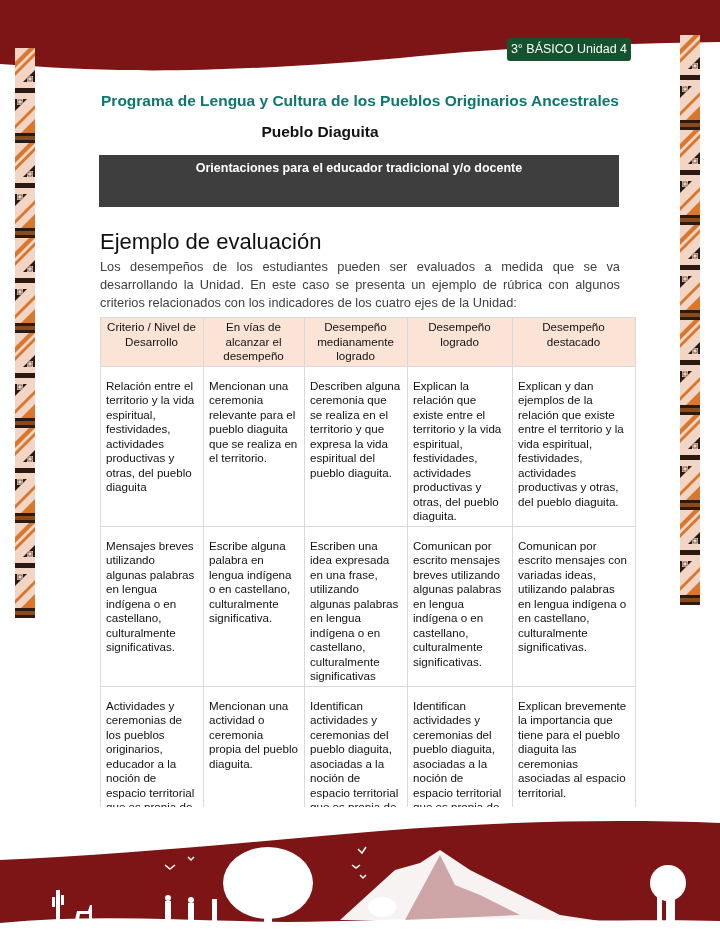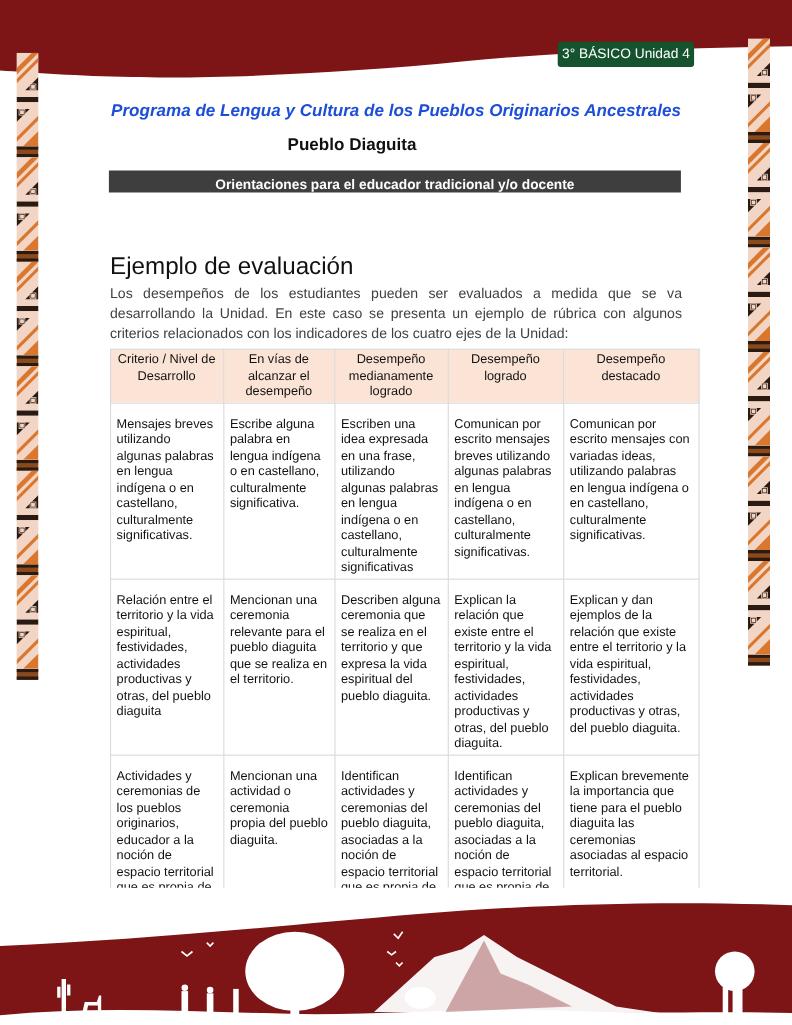--- a/index.html
+++ b/index.html
@@ -20,28 +20,28 @@
   .border-strip { position:absolute; width:20px; top:40px; height:790px; overflow:hidden; }
   .border-left { left:15px; top:48px; }
   .border-right { left:680px; top:35px; }
   .tile { width:20px; height:40px; position:relative; background:#f2d5c4; }
   .tile svg { display:block; }
   .band { width:20px; height:10px; background:#8a4a1c; border-top:3px solid #2a1a12; border-bottom:3px solid #2a1a12; box-sizing:border-box; }
   .band.dark { background:#2a1a12; height:5px; border:none; }
 
   .title-main {
     position:absolute; left:0; width:720px; top:92px; text-align:center;
-    font-weight:bold; font-size:15.5px; color:#1d4ed8;font-style:italic;
+    font-weight:bold; font-size:15.5px; color:#0f766e;
   }
   .title-sub {
     position:absolute; left:0; width:640px; top:123px; text-align:center;
     font-weight:bold; font-size:15.5px; color:#111;
   }
   .banner {
-    position:absolute; left:99px; top:155px; width:520px; height:20px;
+    position:absolute; left:99px; top:155px; width:520px; height:52px;
     background:#3e3e3e; color:#fff; font-weight:bold; font-size:12.5px;
     text-align:center; line-height:26px;
   }
   .section-heading {
     position:absolute; left:100px; top:229px; font-size:22px; color:#111;
   }
   .intro {
     position:absolute; left:100px; top:258px; width:520px;
     font-size:12.8px; line-height:18px; text-align:justify; color:#404040;
   }
@@ -360,33 +360,33 @@
   <thead>
     <tr>
       <th>Criterio / Nivel de Desarrollo</th>
       <th>En vías de alcanzar el desempeño</th>
       <th>Desempeño medianamente logrado</th>
       <th>Desempeño logrado</th>
       <th>Desempeño destacado</th>
     </tr>
   </thead>
   <tbody>
+    <tr style="height:136px">
+      <td>Relación entre el territorio y la vida espiritual, festividades, actividades productivas y otras, del pueblo diaguita</td>
+      <td>Mencionan una ceremonia relevante para el pueblo diaguita que se realiza en el territorio.</td>
+      <td>Describen alguna ceremonia que se realiza en el territorio y que expresa la vida espiritual del pueblo diaguita.</td>
+      <td>Explican la relación que existe entre el territorio y la vida espiritual, festividades, actividades productivas y otras, del pueblo diaguita.</td>
+      <td>Explican y dan ejemplos de la relación que existe entre el territorio y la vida espiritual, festividades, actividades productivas y otras, del pueblo diaguita.</td>
+    </tr>
     <tr style="height:124px">
       <td>Mensajes breves utilizando algunas palabras en lengua indígena o en castellano, culturalmente significativas.</td>
       <td>Escribe alguna palabra en lengua indígena o en castellano, culturalmente significativa.</td>
       <td>Escriben una idea expresada en una frase, utilizando algunas palabras en lengua indígena o en castellano, culturalmente significativas</td>
       <td>Comunican por escrito mensajes breves utilizando algunas palabras en lengua indígena o en castellano, culturalmente significativas.</td>
       <td>Comunican por escrito mensajes con variadas ideas, utilizando palabras en lengua indígena o en castellano, culturalmente significativas.</td>
-    </tr>
-    <tr style="height:136px">
-      <td>Relación entre el territorio y la vida espiritual, festividades, actividades productivas y otras, del pueblo diaguita</td>
-      <td>Mencionan una ceremonia relevante para el pueblo diaguita que se realiza en el territorio.</td>
-      <td>Describen alguna ceremonia que se realiza en el territorio y que expresa la vida espiritual del pueblo diaguita.</td>
-      <td>Explican la relación que existe entre el territorio y la vida espiritual, festividades, actividades productivas y otras, del pueblo diaguita.</td>
-      <td>Explican y dan ejemplos de la relación que existe entre el territorio y la vida espiritual, festividades, actividades productivas y otras, del pueblo diaguita.</td>
     </tr>
     <tr style="height:130px">
       <td>Actividades y ceremonias de los pueblos originarios, educador a la noción de espacio territorial que es propia de su cultura</td>
       <td>Mencionan una actividad o ceremonia propia del pueblo diaguita.</td>
       <td>Identifican actividades y ceremonias del pueblo diaguita, asociadas a la noción de espacio territorial que es propia de su cultura.</td>
       <td>Identifican actividades y ceremonias del pueblo diaguita, asociadas a la noción de espacio territorial que es propia de su cultura.</td>
       <td>Explican brevemente la importancia que tiene para el pueblo diaguita las ceremonias asociadas al espacio territorial.</td>
     </tr>
     <tr style="height:80px">
       <td>Conocimientos astronómicos, matemáticos o de la ciencia</td>

